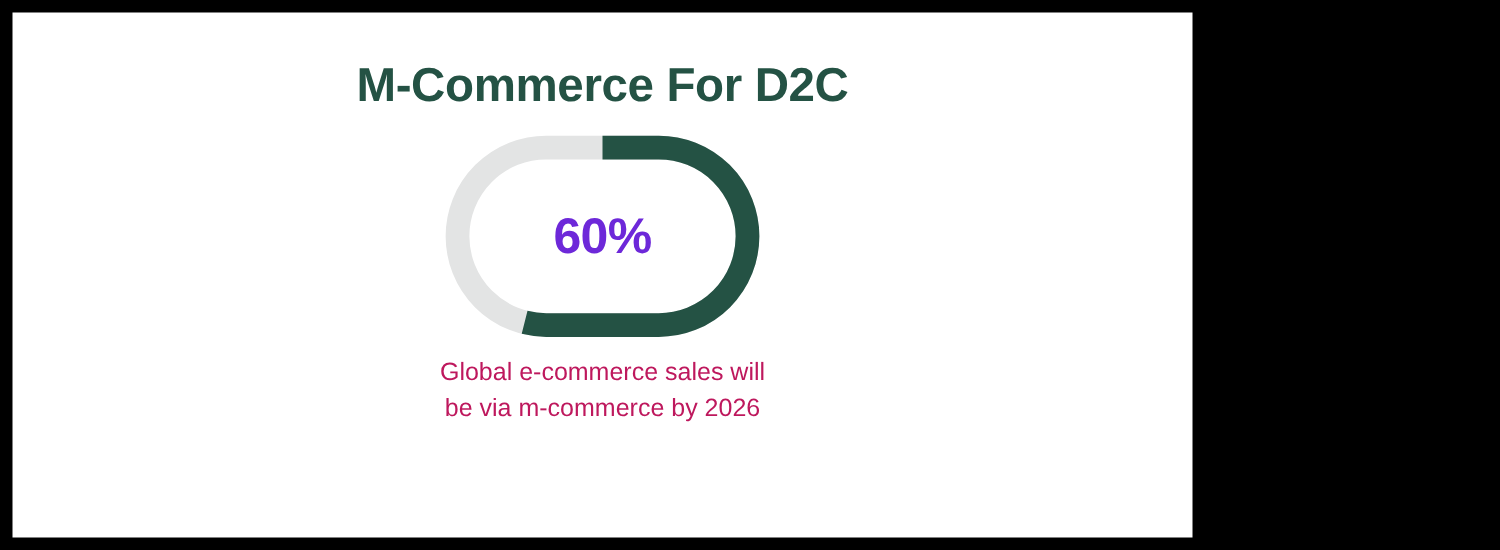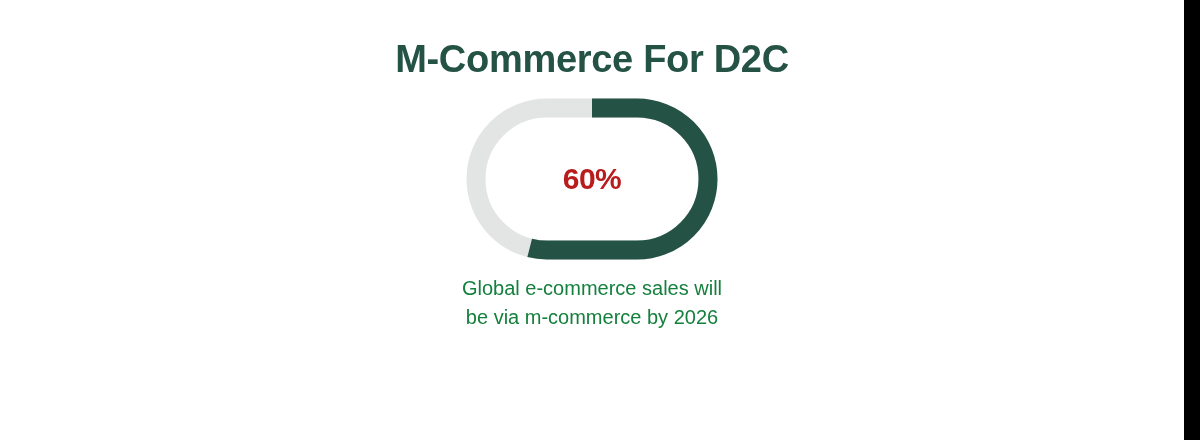--- a/index.html
+++ b/index.html
@@ -12,24 +12,25 @@
     width: 1200px;
     height: 440px;
     overflow: hidden;
     font-family: "Liberation Sans", sans-serif;
   }
 
   .frame {
     position: absolute;
     left: 0;
     top: 0;
-    width: 1184px;
+    width: 964px;
     height: 440px;
     background: #000000;
     box-sizing: border-box;
+    padding: 10px;
   }
 
   .canvas {
     position: relative;
     width: 100%;
     height: 100%;
     background: #ffffff;
     box-sizing: border-box;
     overflow: hidden;
   }
@@ -80,33 +81,33 @@
 
   .gauge-value {
     position: absolute;
     left: 0;
     right: 0;
     top: 0;
     bottom: 0;
     display: flex;
     align-items: center;
     justify-content: center;
-    font-size: 30px;
+    font-size: 40px;
     font-weight: bold;
-    color: #b91c1c;
+    color: #6d28d9;
     letter-spacing: -0.5px;
     font-family: "Liberation Sans", sans-serif;
   }
 
   .stat-caption {
     margin-top: 14px;
     text-align: center;
     font-size: 20px;
     line-height: 29px;
-    color: #15803d;
+    color: #be185d;
     font-family: "Liberation Sans", sans-serif;
     max-width: 300px;
   }
 
   .caption-wide {
     max-width: 320px;
   }
 </style>
 </head>
 <body>

